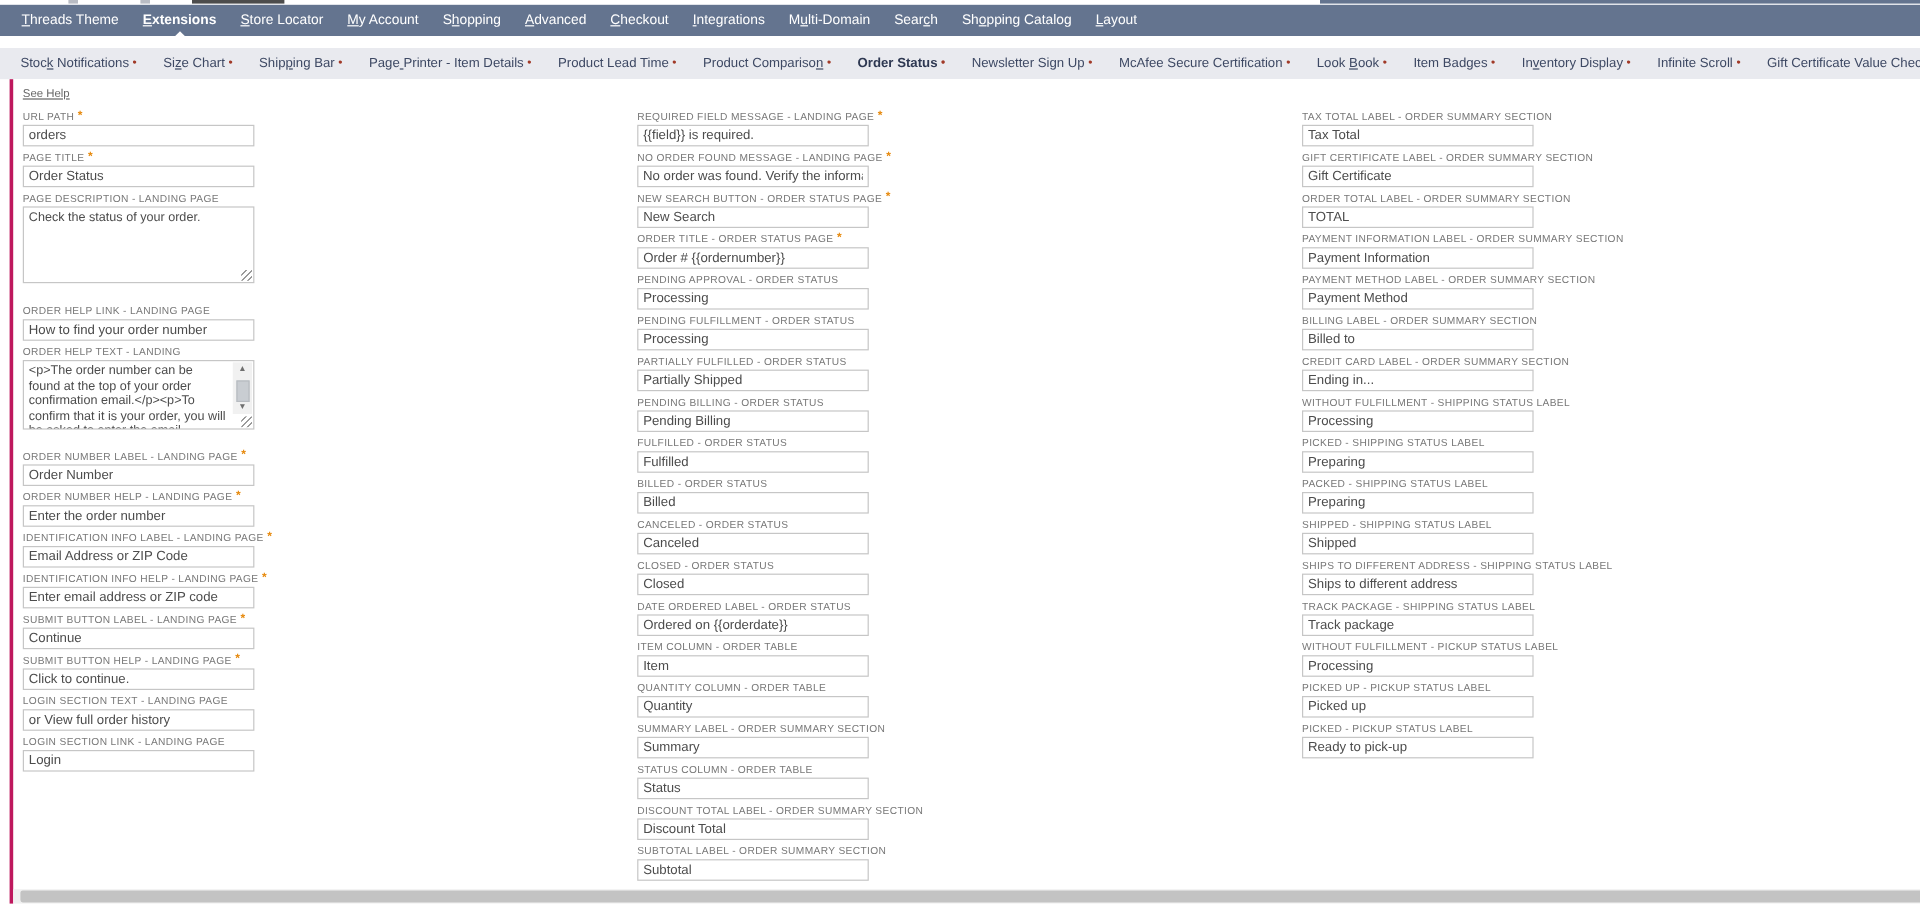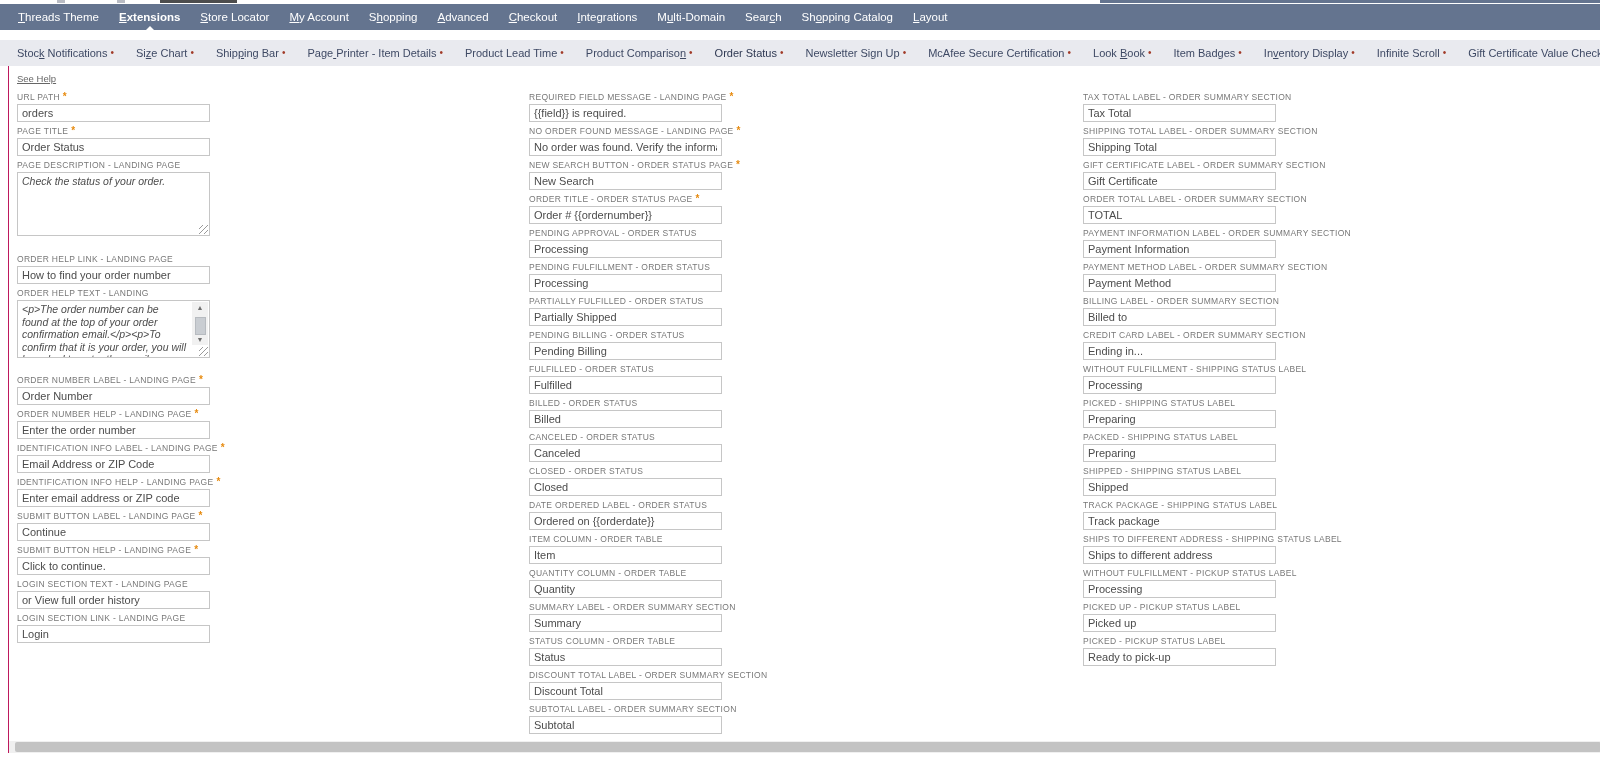--- a/index.html
+++ b/index.html
@@ -22,48 +22,48 @@
                border-left:4px solid transparent; border-right:4px solid transparent;
                border-bottom:4px solid #fff; }
 
   .nav-gap { height:10px; background:#fff; }
 
   
   .tabbar { height:26px; background:var(--tabbar-bg,#e9eaef); display:flex;
             align-items:center; padding-left:6px; overflow:hidden; white-space:nowrap; }
   .tab-item { color:var(--tab-text,#3e4964); font-size:11px; line-height:26px;
               padding:0 11px; white-space:nowrap; cursor:pointer;text-align:center; }
-  .tab-item.active { font-weight:normal; color:#2e3852; }
+  .tab-item.active { font-weight:bold; color:#2e3852; }
   .tab-marker { color:var(--tab-marker,#a13a28); font-size:10px; margin-left:3px;
                 position:relative; top:-1px; }
 
   
   .content { position:relative; margin-left:8px; height:687px;
-             border-left:1px solid #be185d; background:#fff; }
+             border-left:3px solid #be185d; background:#fff; }
   .see-help { position:absolute; left:8px; top:7px; font-size:9.5px; color:#666;
               text-decoration:underline; cursor:pointer; }
 
   .form-col { position:absolute; top:26px; width:193px; }
   .col-1 { left:8px; } .col-2 { left:520px; } .col-3 { left:1074px; }
 
   .field { margin-bottom:4px; }
   .field.ta-desc { margin-bottom:18px; }
   .field.ta-help { margin-bottom:17px; }
   .flabel { height:12px; display:flex; gap:3px;
             font-size:8.5px; letter-spacing:0.3px; color:var(--label-text,#787878);
             white-space:nowrap; overflow:visible; }
   .req { color:var(--asterisk,#e78b10); font-size:10px; font-weight:bold; line-height:10px; }
 
   .tinput { display:block; width:100%; height:18px; border:1px solid var(--input-border,#c6c6c6);
             background:#fff; padding:1px 4px; font-family:"Liberation Sans",sans-serif;
             font-size:11px; color:var(--input-text,#4c4c4c); border-radius:0; outline:none;
             white-space:nowrap; overflow:hidden; }
 
   .tabox { position:relative; width:100%; border:1px solid var(--input-border,#c6c6c6);
-           background:#fff; overflow:hidden;font-style:italic; }
+           background:#fff; overflow:hidden; }
   .tatext { padding:2px 4px; font-size:10.5px; line-height:12.5px;
             color:var(--input-text,#4c4c4c); }
   .tabox.scroll .tatext { padding-right:22px; }
   .resize-glyph { position:absolute; right:1px; bottom:1px; width:9px; height:9px;
                   background:repeating-linear-gradient(135deg, transparent 0 2.5px, #9a9a9a 2.5px 3.5px);
                   cursor:nwse-resize; }
   .ta-scrollcol { position:absolute; top:1px; right:1px; width:16px; bottom:12px;
                   background:#f1f1f1; display:flex; flex-direction:column;
                   align-items:center; justify-content:space-between;
                   font-size:7px; color:#6f6f6f; padding:2px 0; }
@@ -346,26 +346,20 @@
     </div>
   <div class="form-col col-3">
       <div class="field">
         <div class="flabel">
           <span>TAX TOTAL LABEL - ORDER SUMMARY SECTION</span>
         </div>
         <input class="tinput" type="text" value="Tax Total" style="">
       </div>
       <div class="field">
         <div class="flabel">
-          <span>SHIPPING TOTAL LABEL - ORDER SUMMARY SECTION</span>
-        </div>
-        <input class="tinput" type="text" value="Shipping Total" style="">
-      </div>
-      <div class="field">
-        <div class="flabel">
           <span>GIFT CERTIFICATE LABEL - ORDER SUMMARY SECTION</span>
         </div>
         <input class="tinput" type="text" value="Gift Certificate" style="">
       </div>
       <div class="field">
         <div class="flabel">
           <span>ORDER TOTAL LABEL - ORDER SUMMARY SECTION</span>
         </div>
         <input class="tinput" type="text" value="TOTAL" style="">
       </div>
@@ -412,29 +406,29 @@
         <input class="tinput" type="text" value="Preparing" style="">
       </div>
       <div class="field">
         <div class="flabel">
           <span>SHIPPED - SHIPPING STATUS LABEL</span>
         </div>
         <input class="tinput" type="text" value="Shipped" style="">
       </div>
       <div class="field">
         <div class="flabel">
+          <span>SHIPS TO DIFFERENT ADDRESS - SHIPPING STATUS LABEL</span>
+        </div>
+        <input class="tinput" type="text" value="Ships to different address" style="">
+      </div>
+      <div class="field">
+        <div class="flabel">
           <span>TRACK PACKAGE - SHIPPING STATUS LABEL</span>
         </div>
         <input class="tinput" type="text" value="Track package" style="">
-      </div>
-      <div class="field">
-        <div class="flabel">
-          <span>SHIPS TO DIFFERENT ADDRESS - SHIPPING STATUS LABEL</span>
-        </div>
-        <input class="tinput" type="text" value="Ships to different address" style="">
       </div>
       <div class="field">
         <div class="flabel">
           <span>WITHOUT FULFILLMENT - PICKUP STATUS LABEL</span>
         </div>
         <input class="tinput" type="text" value="Processing" style="">
       </div>
       <div class="field">
         <div class="flabel">
           <span>PICKED UP - PICKUP STATUS LABEL</span>

